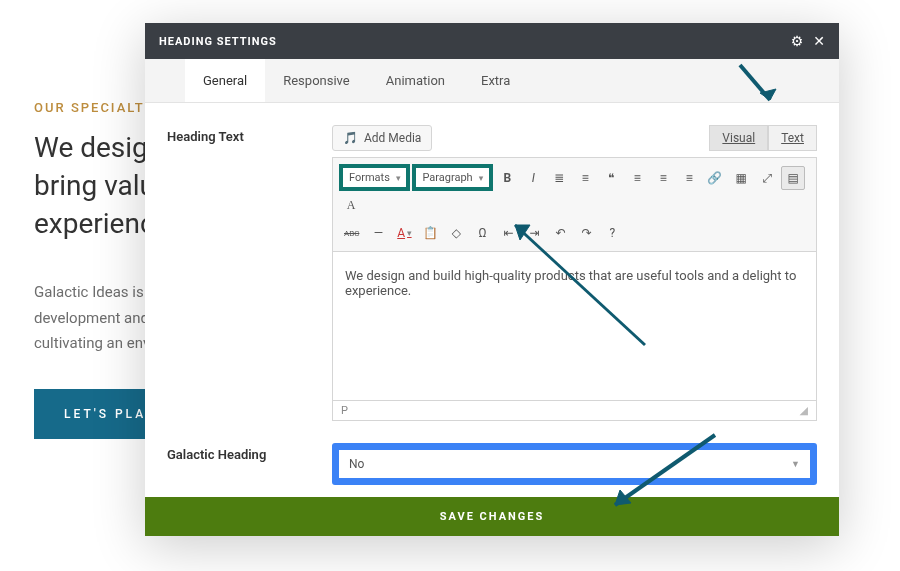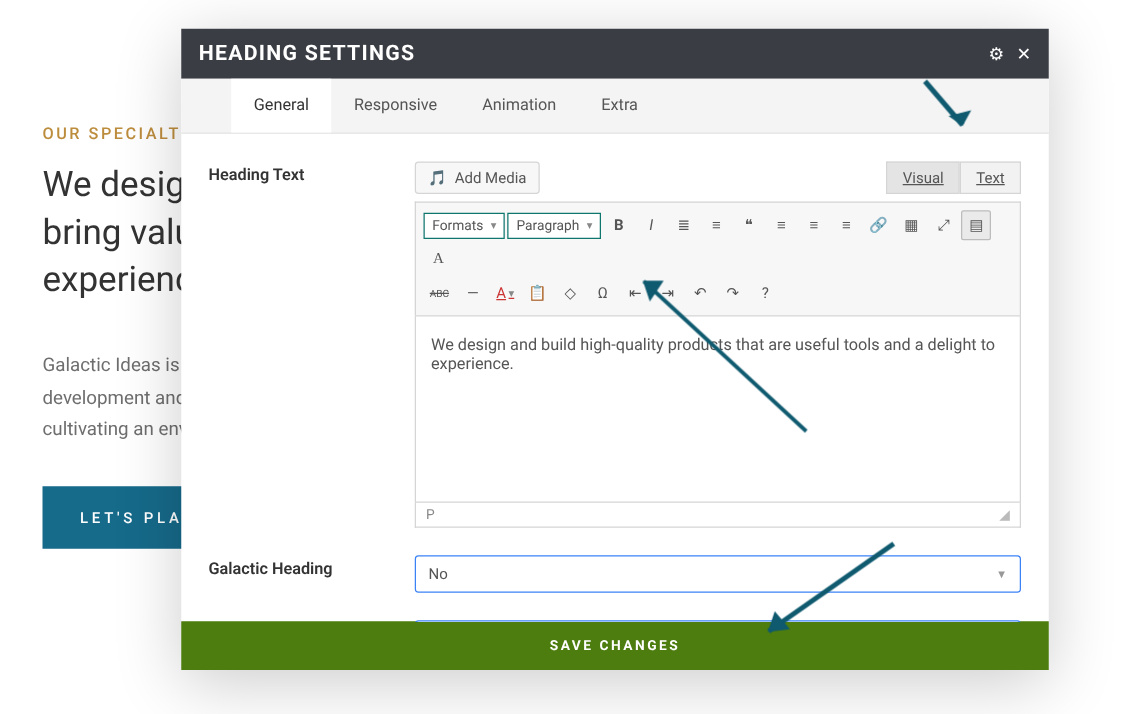--- a/index.html
+++ b/index.html
@@ -12,21 +12,21 @@
   .headline { font-size: 28px; color: #333; font-weight: 400; margin-top: 14px; line-height: 1.35; max-width: 480px; }
   .bodycopy { margin-top: 38px; color: #6e6e6e; font-size: 15px; line-height: 1.7; max-width: 470px; }
   .cta { display: inline-block; margin-top: 32px; background: #166a8a; color: #fff; letter-spacing: 3px; font-size: 12px; font-weight: 500; padding: 18px 30px; }
   .bg-right { width: 190px; font-size: 14px; color: #555; }
   .bg-right h4 { font-weight: 500; font-size: 15px; margin-bottom: 14px; color: #333; }
   .bg-right div { line-height: 1.8; }
 
   
   .modal { position: absolute; left: 145px; top: 23px; width: 694px; height: 513px; background: #fff; box-shadow: 0 10px 50px rgba(0,0,0,.2); display: flex; flex-direction: column; }
   .modal-header { background: #3a3e44; color: #fff; display: flex; align-items: center; justify-content: space-between; padding: 10px 14px; }
-  .modal-title { font-size: 17px; font-weight: 700; letter-spacing: 1px; }
+  .modal-title { font-size: 11px; font-weight: 700; letter-spacing: 1px; }
   .modal-header-icons { display: flex; gap: 10px; align-items: center; }
   .modal-header-icons span { cursor: pointer; font-size: 14px; }
 
   .modal-tabs { display: flex; background: #f4f4f4; border-bottom: 1px solid #e3e3e3; }
   .modal-tab { font-size: 13px; padding: 14px 18px; color: #555; cursor: pointer; }
   .modal-tab.active { background: #fff; color: #333; margin-left: 40px; }
 
   .modal-body { flex: 1; overflow-y: auto; padding: 22px 22px 8px 22px; position: relative; }
   .modal-body::-webkit-scrollbar { width: 8px; }
   .modal-body::-webkit-scrollbar-thumb { background: #b8b8b8; border-radius: 4px; }
@@ -38,26 +38,26 @@
   .editor-top { display: flex; justify-content: space-between; align-items: center; margin-bottom: 6px; }
   .btn-media { border: 1px solid #d5d5d5; background: #f7f7f7; padding: 5px 10px; font-size: 12px; border-radius: 3px; display: inline-flex; gap: 6px; align-items: center; cursor: pointer; color: #555; }
   .editor-mode-tabs { display: flex; }
   .editor-mode-tabs span { font-size: 12px; padding: 5px 12px; border: 1px solid #d5d5d5; background: #f2f2f2; cursor: pointer; color: #555; text-decoration: underline; }
   .editor-mode-tabs span.active { background: #e4e4e4; }
 
   .toolbar { border: 1px solid #d5d5d5; border-bottom: none; background: #f7f7f7; padding: 4px 6px; }
   .tb-row { display: flex; flex-wrap: wrap; gap: 2px; align-items: center; padding: 2px 0; }
   .tb-btn { width: 24px; height: 24px; display: inline-flex; align-items: center; justify-content: center; font-size: 12px; color: #555; border: 1px solid transparent; border-radius: 2px; cursor: pointer; }
   .tb-btn.boxed { border-color: #bcbcbc; background: #eaeaea; }
-  .tb-sel { font-size: 11px; color: #555; padding: 3px 6px; border: 1px solid #0f766e; background: #fff; display: inline-flex; align-items: center; gap: 4px; cursor: pointer; }
+  .tb-sel { font-size: 11px; color: #555; padding: 3px 6px; border: 4px solid #0f766e; background: #fff; display: inline-flex; align-items: center; gap: 4px; cursor: pointer; }
   .tb-caret::after { content: "▾"; font-size: 9px; color: #888; margin-left: 2px; }
   .editor-area { border: 1px solid #d5d5d5; padding: 16px 12px; height: 150px; font-size: 13px; color: #555; position: relative; }
   .editor-status { border: 1px solid #d5d5d5; border-top: none; font-size: 11px; padding: 3px 8px; color: #888; display: flex; justify-content: space-between; }
 
-  .sel { width: 100%; border: 1px solid #3b82f6; border-radius: 3px; padding: 7px 10px; font-size: 12px; color: #555; display: flex; justify-content: space-between; align-items: center; cursor: pointer; background: #fff; }
+  .sel { width: 100%; border: 7px solid #3b82f6; border-radius: 3px; padding: 7px 10px; font-size: 12px; color: #555; display: flex; justify-content: space-between; align-items: center; cursor: pointer; background: #fff; }
   .sel .caret { font-size: 9px; color: #999; }
 
   .modal-footer { background: #4d7c0f; color: #fff; text-align: center; padding: 13px; font-size: 11px; font-weight: 700; letter-spacing: 2px; cursor: pointer; }
 
   
   .arrow { position: absolute; pointer-events: none; }
   svg.arrow line, svg.arrow polygon { stroke: #0f5a6f; fill: #0f5a6f; }
 </style>
 </head>
 <body>

